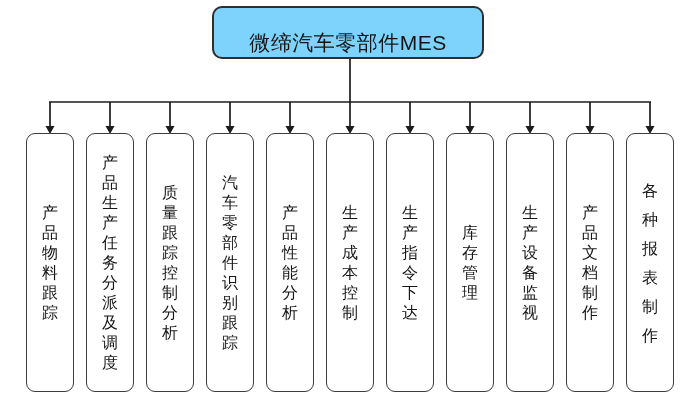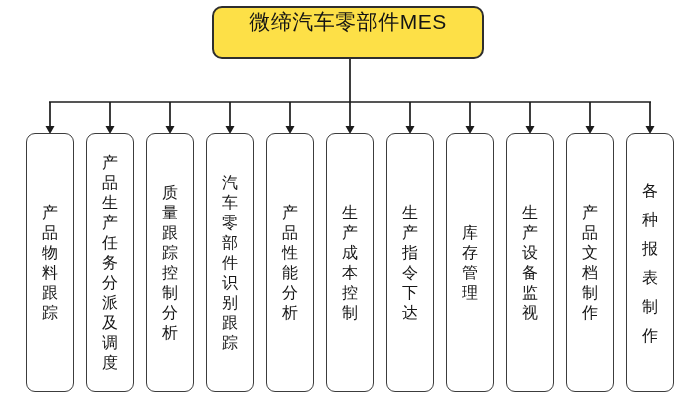--- a/index.html
+++ b/index.html
@@ -24,23 +24,23 @@
     pointer-events: none;
   }
   .root-box {
     position: absolute;
     left: 212px;
     top: 6px;
     width: 272px;
     height: 53px;
     border: 2px solid #2e2e2e;
     border-radius: 10px;
-    background: #fde047;
+    background: #7dd3fc;
     display: flex;
-    align-items: flex-start;
+    align-items: flex-end;
     justify-content: center;
     box-sizing: border-box;
   }
   .root-box .root-label {
     font-size: 21px;
     color: #141414;
     letter-spacing: 0.5px;
     white-space: nowrap;
   }
   .child-box {

